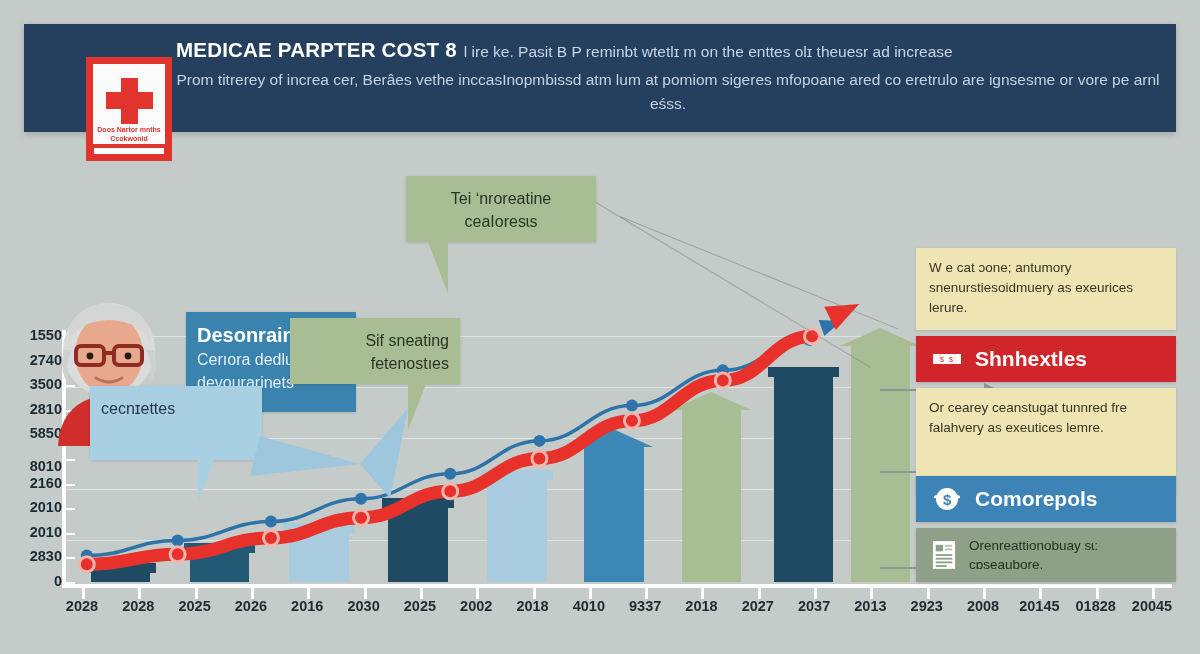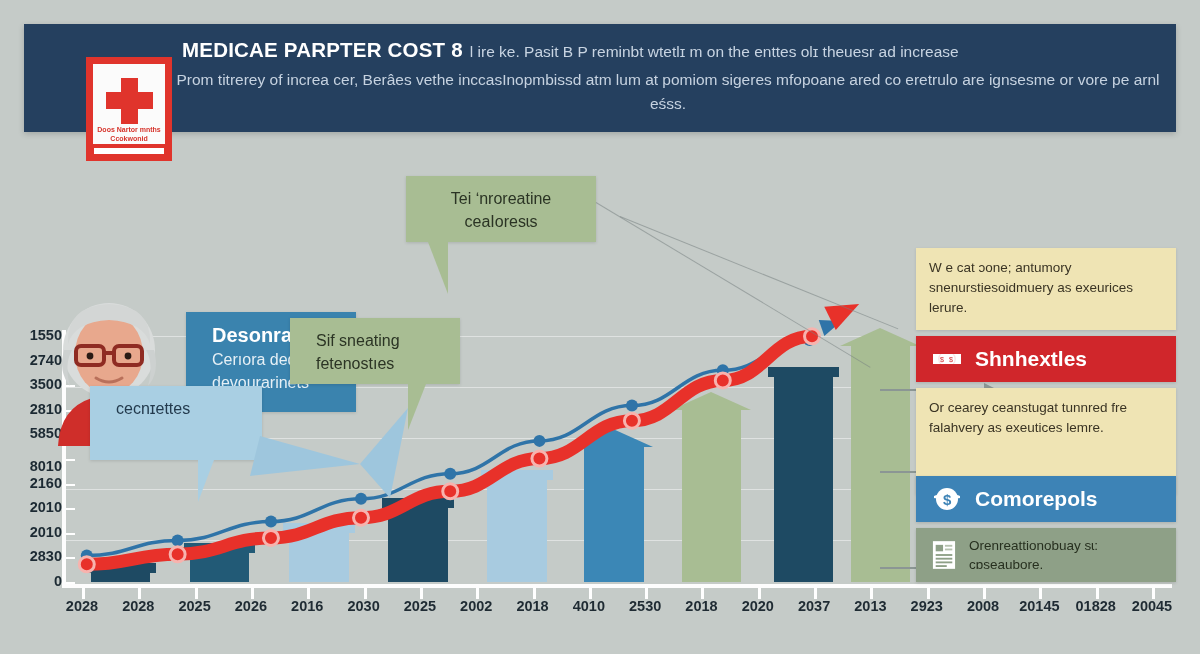--- a/index.html
+++ b/index.html
@@ -24,21 +24,20 @@
     width: 1152px;
     height: 108px;
     background: #25405f;
     box-shadow: 0 2px 6px rgba(0,0,0,0.18);
   }
   #header-title-line {
     position: absolute;
     left: 152px;
     top: 14px;
     right: 14px;
-    margin-left: 6px;
   }
   #header-title {
     font-size: 20.5px;
     font-weight: bold;
     color: #ffffff;
     letter-spacing: 0.2px;
     white-space: nowrap;
     display: inline;
     vertical-align: baseline;
   }
@@ -172,21 +171,21 @@
     width: 0; height: 0;
     border-left: 26px solid transparent;
     border-right: 26px solid transparent;
   }
   .bar.arrow .body { top: 0; }
 
   
   .callout {
     position: absolute;
     box-sizing: border-box;
-    padding: 11px 26px;
+    padding: 11px 11px;
     box-shadow: 0 1px 3px rgba(0,0,0,0.13);
   }
   .callout .c-title {
     font-size: 20px;
     font-weight: bold;
     line-height: 25px;
   }
   .callout .c-body {
     font-size: 16px;
     line-height: 23px;
@@ -373,25 +372,25 @@
         <div class="xlabel" style="left: 363.579px;">2030</div>
         <div class="xtick" style="left: 419.895px;"></div>
         <div class="xlabel" style="left: 419.895px;">2025</div>
         <div class="xtick" style="left: 476.211px;"></div>
         <div class="xlabel" style="left: 476.211px;">2002</div>
         <div class="xtick" style="left: 532.526px;"></div>
         <div class="xlabel" style="left: 532.526px;">2018</div>
         <div class="xtick" style="left: 588.842px;"></div>
         <div class="xlabel" style="left: 588.842px;">4010</div>
         <div class="xtick" style="left: 645.158px;"></div>
-        <div class="xlabel" style="left: 645.158px;">2530</div>
+        <div class="xlabel" style="left: 645.158px;">9337</div>
         <div class="xtick" style="left: 701.474px;"></div>
         <div class="xlabel" style="left: 701.474px;">2018</div>
         <div class="xtick" style="left: 757.789px;"></div>
-        <div class="xlabel" style="left: 757.789px;">2020</div>
+        <div class="xlabel" style="left: 757.789px;">2027</div>
         <div class="xtick" style="left: 814.105px;"></div>
         <div class="xlabel" style="left: 814.105px;">2037</div>
         <div class="xtick" style="left: 870.421px;"></div>
         <div class="xlabel" style="left: 870.421px;">2013</div>
         <div class="xtick" style="left: 926.737px;"></div>
         <div class="xlabel" style="left: 926.737px;">2923</div>
         <div class="xtick" style="left: 983.053px;"></div>
         <div class="xlabel" style="left: 983.053px;">2008</div>
         <div class="xtick" style="left: 1039.37px;"></div>
         <div class="xlabel" style="left: 1039.37px;">20145</div>
@@ -422,21 +421,21 @@
       <div class="c-title" style="color:#ffffff">Desonrain 3</div>
       <div class="c-body" style="color:#e6f0f6">Cerıora dedluite devourarinets</div>
       <div class="tail" style="left:16px;top:100px;border-left:16px solid #3a83ae;border-bottom:22px solid transparent;"></div>
     </div>
 
     <div class="callout" style="left:406px;top:44px;width:190px;height:66px;background:#a8bd93;text-align:center">
       <div class="c-body" style="color:#2b3424">Tei ʻnroreatine ceaIoresɩs</div>
       <div class="tail" style="left:22px;top:66px;border-right:20px solid #a8bd93;border-bottom:52px solid transparent;"></div>
     </div>
 
-    <div class="callout" style="left:290px;top:186px;width:170px;height:66px;background:#a8bd93;text-align:left">
+    <div class="callout" style="left:290px;top:186px;width:170px;height:66px;background:#a8bd93;text-align:right">
       <div class="c-body" style="color:#2b3424">Sif sneating fetenostıes</div>
       <div class="tail" style="left:118px;top:66px;border-left:18px solid #a8bd93;border-bottom:46px solid transparent;"></div>
     </div>
 
     <div class="callout" style="left:90px;top:254px;width:172px;height:74px;background:#a9cfe3">
       <div class="c-body" style="color:#233a4d;text-align:left">cecnɪettes</div>
       <div class="tail" style="left:108px;top:74px;border-left:16px solid #a9cfe3;border-bottom:42px solid transparent;"></div>
     </div>
 
     <svg style="position:absolute;left:240px;top:274px;width:300px;height:120px;overflow:visible">

